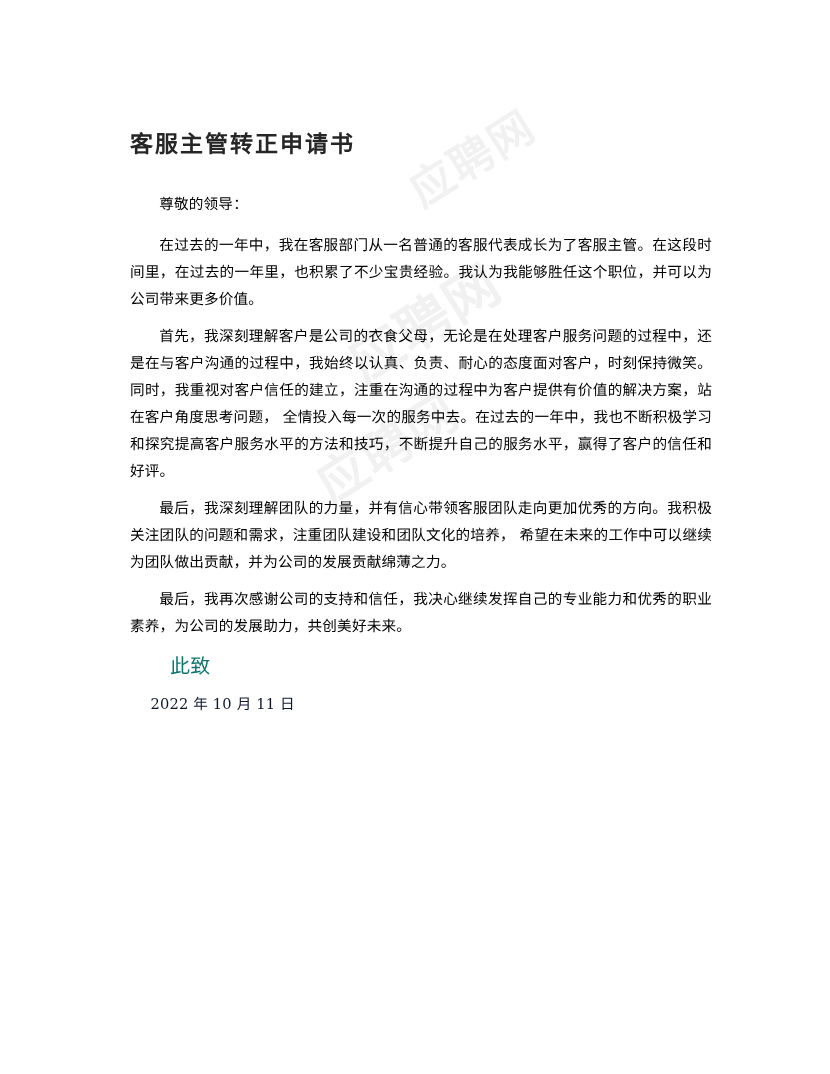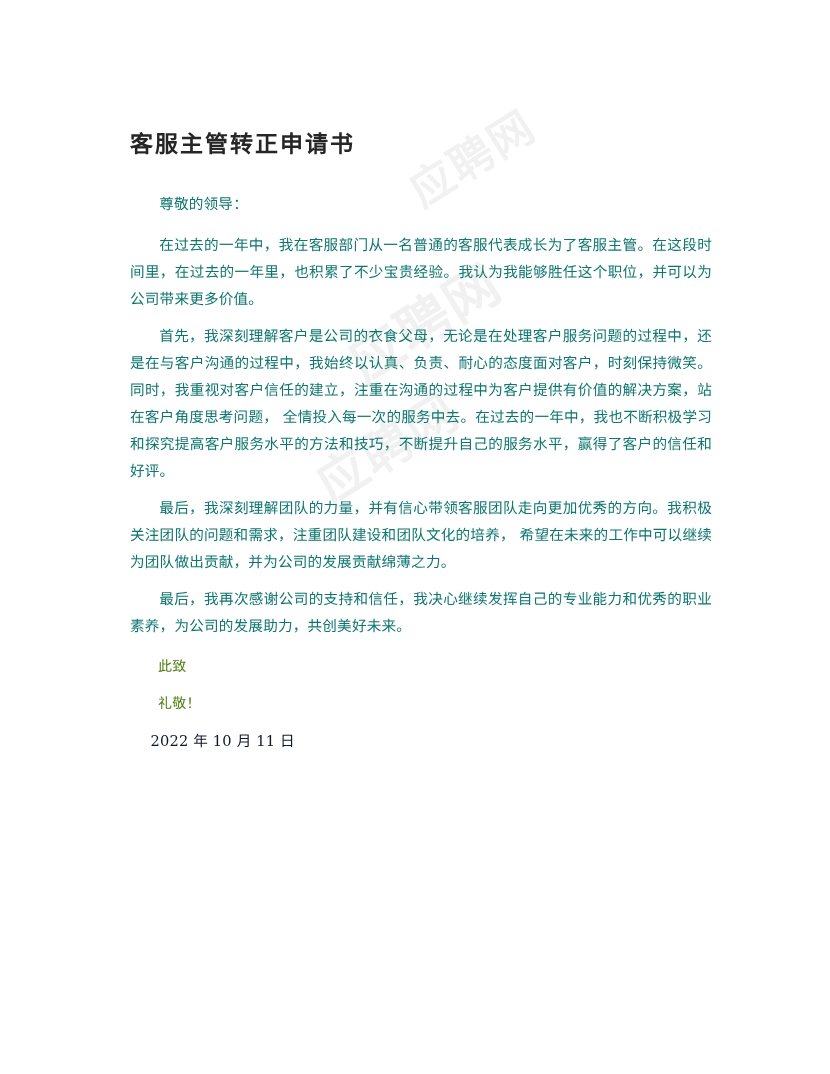--- a/index.html
+++ b/index.html
@@ -73,40 +73,40 @@
   .body-block {
     margin-top: 30px;
   }
 
   p.para {
     margin: 0 0 10px 0;
     font-size: 14.6px;
     line-height: 27px;
     text-align: justify;
     text-justify: inter-ideograph;
-    color: #0f766e;
+    color: #000000;
     letter-spacing: 0.2px;
   }
   p.indent {
     text-indent: 2em;
   }
   p.salutation {
     text-indent: 2em;
     margin-bottom: 14px;
   }
 
   .closing {
     margin-top: 14px;
   }
   p.closing-line {
     margin: 0 0 10px 0;
-    font-size: 14px;
+    font-size: 20px;
     line-height: 27px;
     text-indent: 2em;
-    color: #4d7c0f;
+    color: #0f766e;
     letter-spacing: 0.2px;
   }
   p.signer-line {
     margin: 0 0 10px 0;
     font-size: 14.6px;
     line-height: 27px;
     text-indent: 2.15em;
     color: #2b2b2b;
     letter-spacing: 0.2px;
   }
@@ -146,20 +146,19 @@
 
       <p class="para indent">最后，我深刻理解团队的力量，并有信心带领客服团队走向更加优秀的方向。我积极关注团队的问题和需求，注重团队建设和团队文化的培养， 希望在未来的工作中可以继续为团队做出贡献，并为公司的发展贡献绵薄之力。</p>
 
       <p class="para indent">最后，我再次感谢公司的支持和信任，我决心继续发挥自己的专业能力和优秀的职业素养，为公司的发展助力，共创美好未来。</p>
 
     </div>
 
     <div class="closing">
       <p class="closing-line">此致</p>
 
-      <p class="closing-line">礼敬！</p>
 
 
       <p class="date-line">2022 年 10 月 11 日</p>
     </div>
 
   </div>
 </div>
 
 </body></html>

